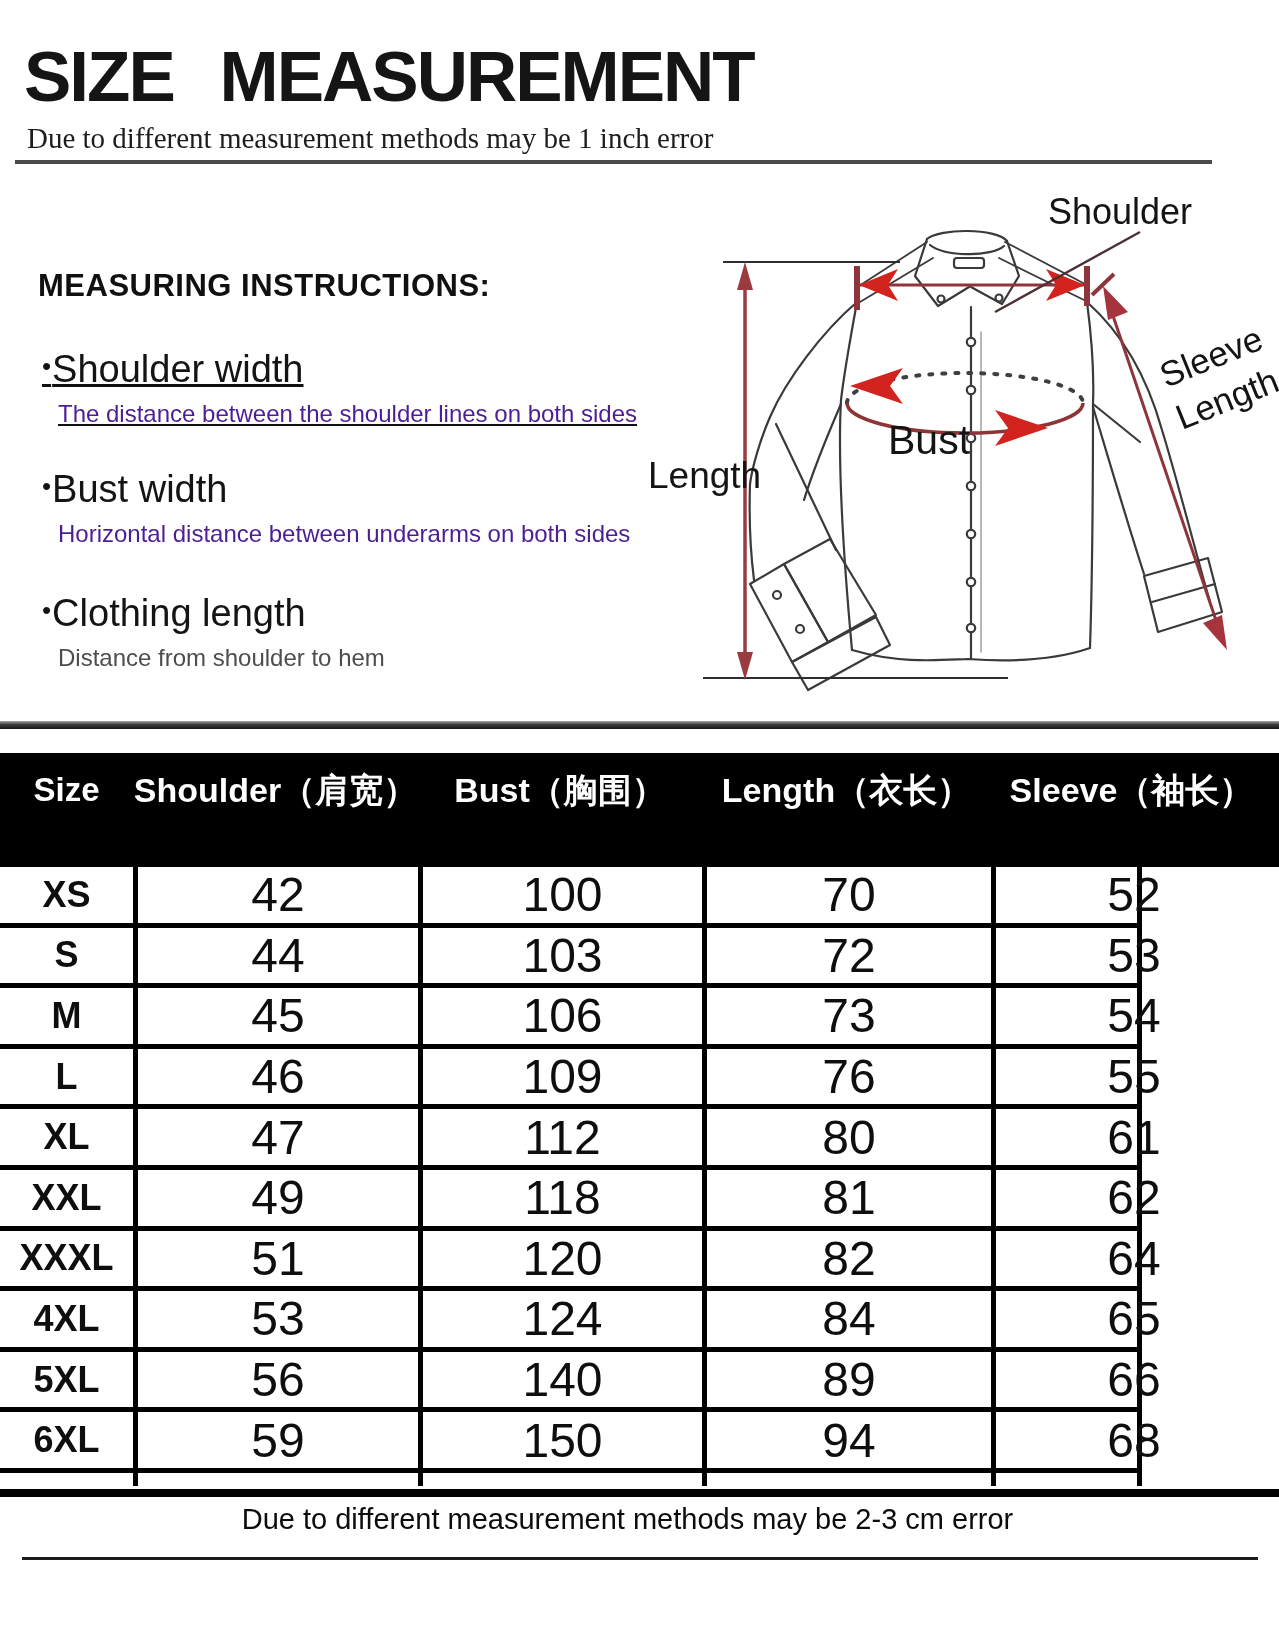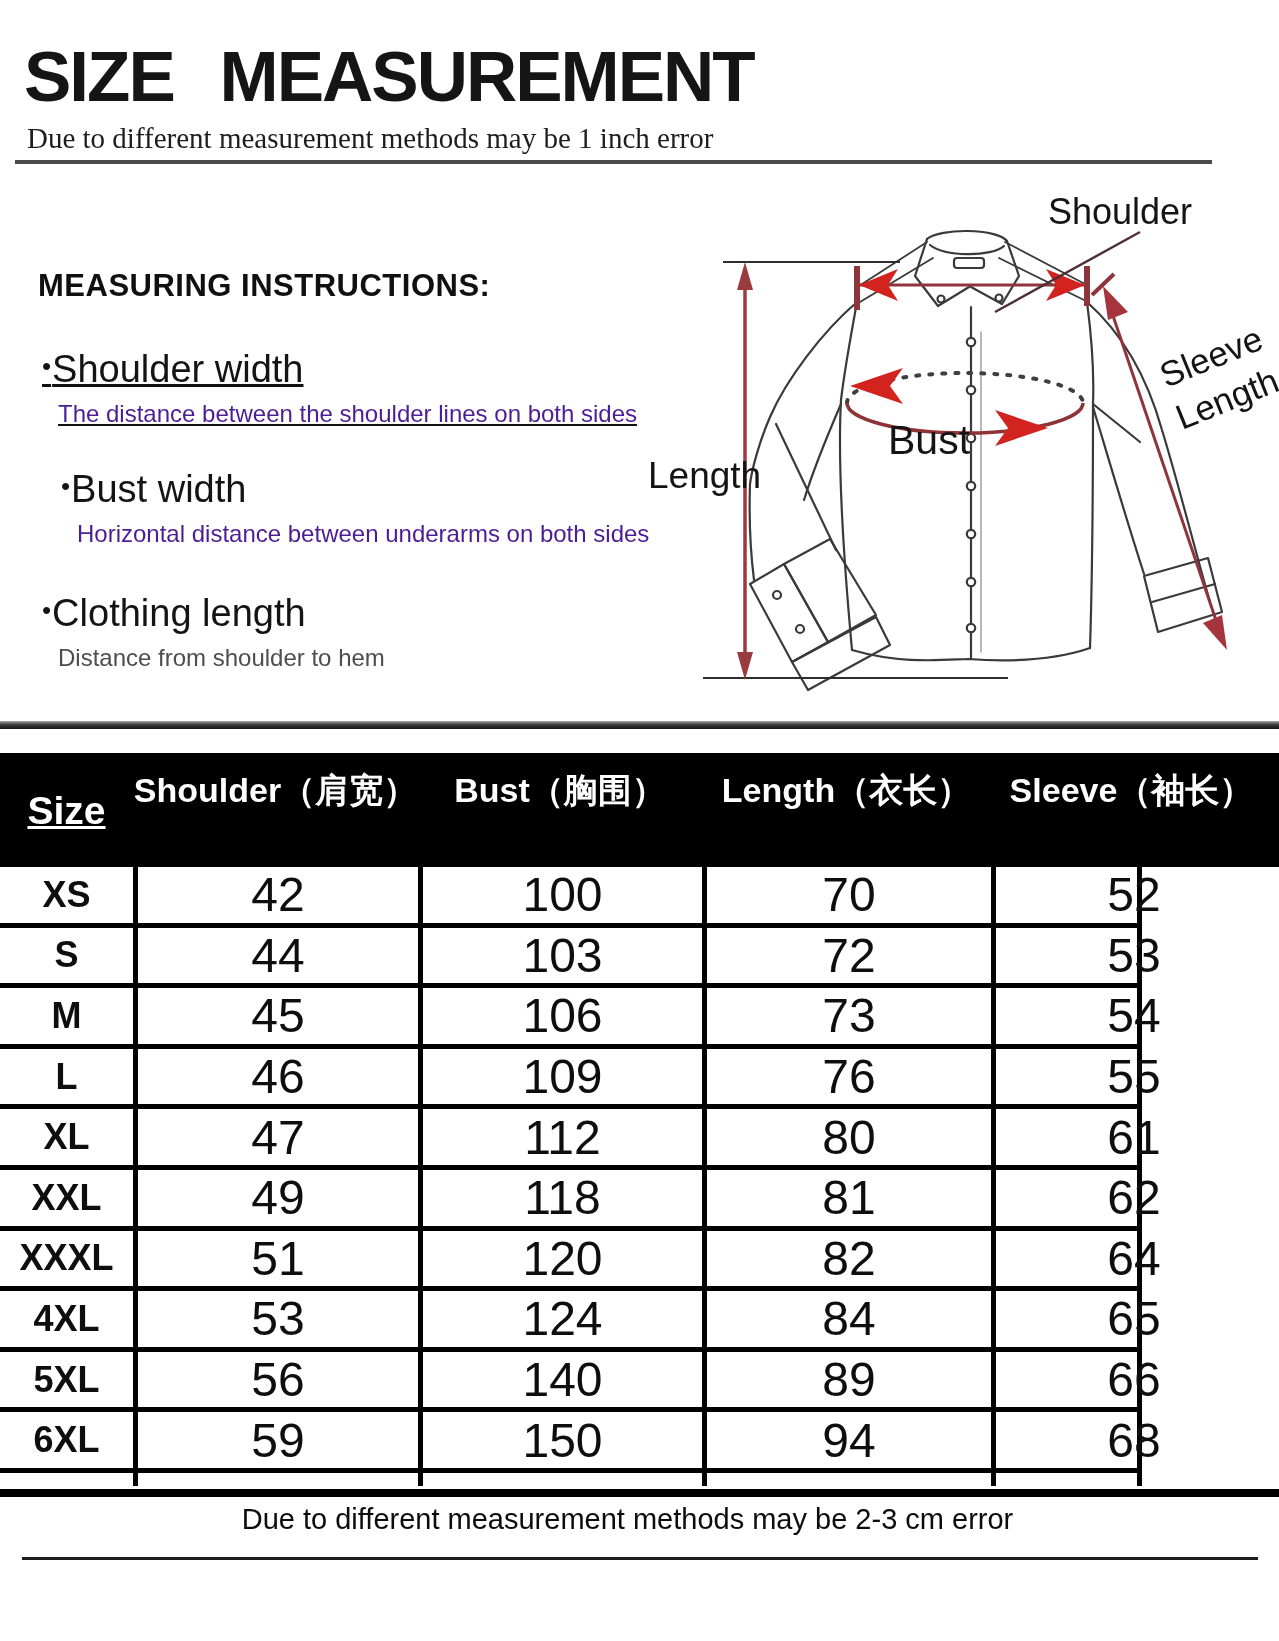--- a/index.html
+++ b/index.html
@@ -20,39 +20,39 @@
   
   .mi-heading{
     position:absolute;left:28px;top:258px;margin:10px;
     font-size:31px;font-weight:700;letter-spacing:.5px;color:#101010;
   }
   .inst{position:absolute;left:42px;}
   .inst .term{font-size:38px;color:#141414;white-space:nowrap;}
   .inst .bullet{font-size:26px;vertical-align:7px;margin-right:1px;}
   .inst .def{font-size:24px;color:#4c1d95;margin-top:9px;padding-left:16px;white-space:nowrap;}
   .inst-1{top:348px;text-decoration:underline;}
-  .inst-2{top:468px;margin-left:19px;}
+  .inst-2{top:468px;}
   .inst-3{top:592px;}
   .inst-3 .def{color:#4d4d4d;}
   
   .diagram{position:absolute;left:600px;top:182px;width:679px;height:514px;}
   
   .table-top-rule{
     position:absolute;left:0;top:721px;width:1279px;height:8px;
     background:linear-gradient(to bottom,#a8a8a8 0%,#3c3c3c 45%,#161616 100%);
   }
   .thead{
     position:absolute;left:0;top:753px;width:1279px;height:114px;background:#000;
     display:grid;grid-template-columns:133px 285px 284px 289px 281px;box-sizing:border-box;
   }
   .thead .th{
     color:#fff;font-weight:700;font-size:34px;display:flex;justify-content:center;
     align-items:flex-start;padding-top:15px;white-space:nowrap;
   }
-  .thead .th.col0{padding-top:36px;font-size:39px;text-decoration:underline;}
+  .thead .th.col0{padding-top:18px;font-size:33px;}
   .tbody{
     position:absolute;left:0;top:867px;width:1142px;box-sizing:border-box;
     border-right:5px solid #000;background:#fff;
   }
   .trow{
     display:grid;grid-template-columns:133px 285px 284px 289px 281px;
     height:60.6px;box-sizing:border-box;border-bottom:5px solid #000;
   }
   .trow .td{
     display:flex;align-items:center;justify-content:center;

